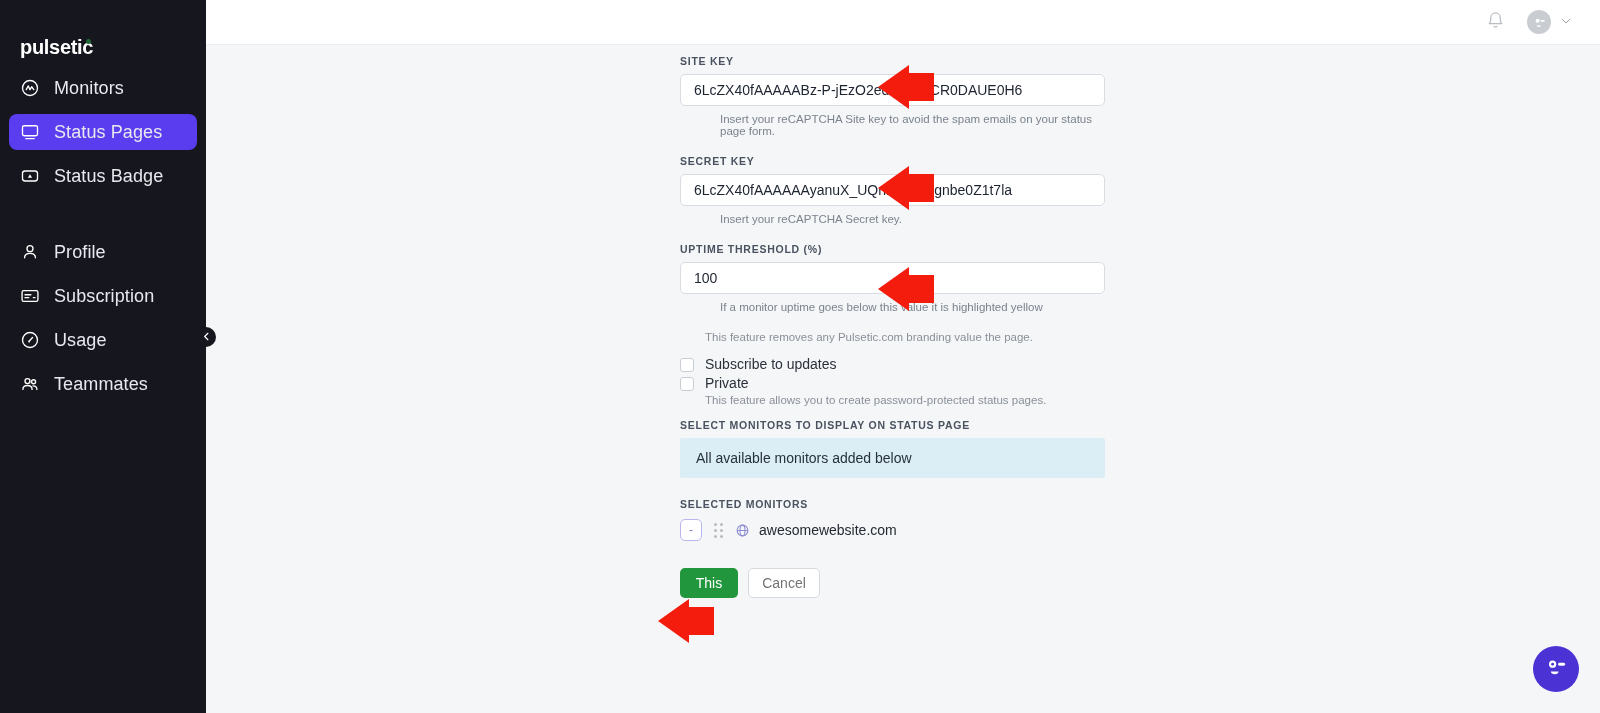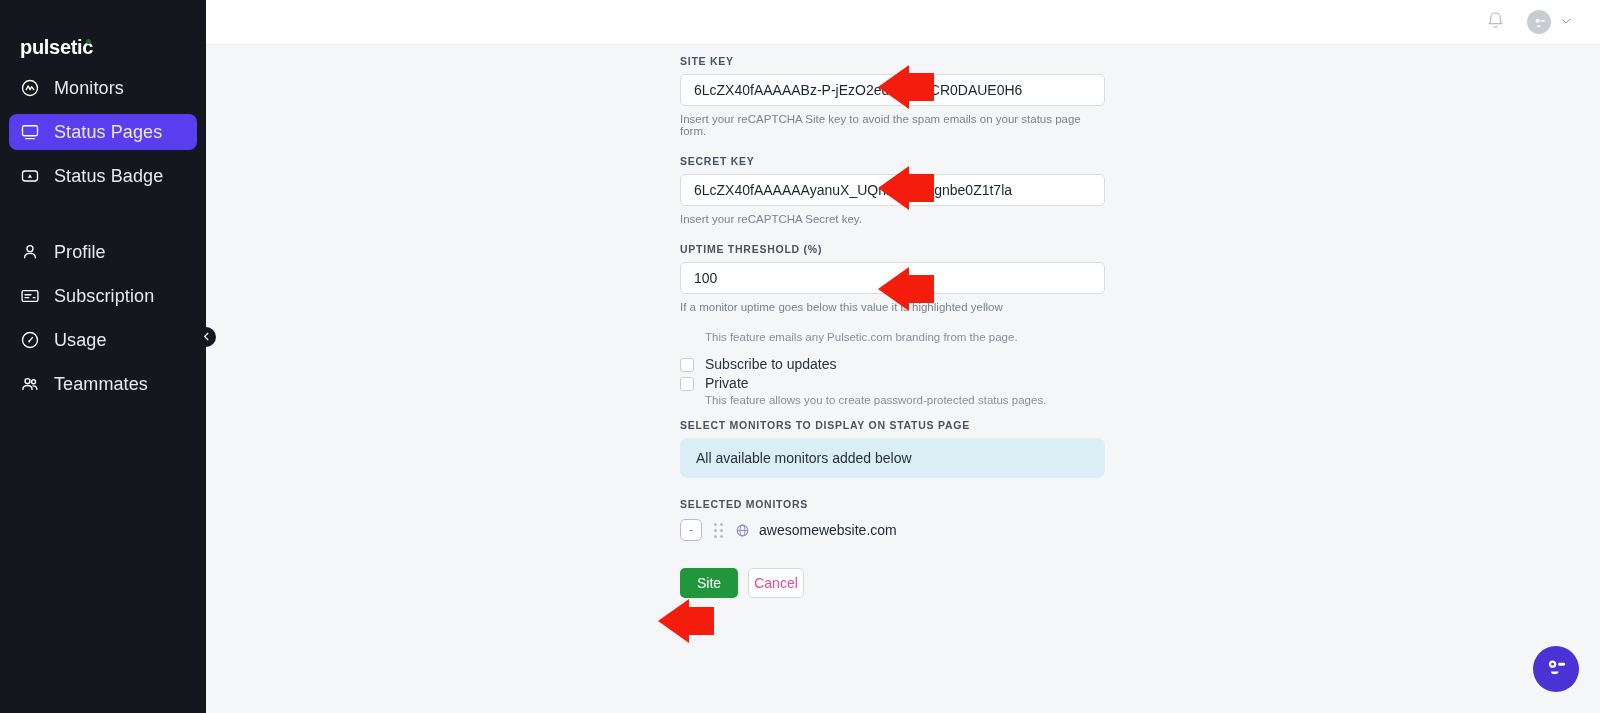--- a/index.html
+++ b/index.html
@@ -103,20 +103,21 @@
     border: 1px solid #d9dde2;
     border-radius: 5px;
     font-size: 14px; color: #1d2430;
     padding: 0 13px;
     font-family: "Liberation Sans", sans-serif;
     outline: none;
   }
   .helper {
     font-size: 11.5px; color: #7c838d;
     margin-top: 7px;
+    margin-left: 40px;
   }
   .field-block { margin-bottom: 18px; }
 
   .check-row { display: flex; align-items: flex-start; margin-bottom: 3px; }
   .cbox {
     width: 14px; height: 14px;
     border: 1px solid #c9ced5;
     border-radius: 3px;
     background: #ffffff;
     flex: 0 0 14px;
@@ -136,21 +137,21 @@
     padding: 2px 6px; border-radius: 8px;
   }
   .check-desc {
     font-size: 11.5px; color: #8a9098;
     margin-left: 25px; margin-bottom: 13px;
   }
 
   .info-box {
     width: 425px; height: 40px;
     background: #dceef5;
-    border-radius: 8px;
+    border-radius: 2px;
     display: flex; align-items: center;
     padding-left: 16px;
     font-size: 14px; color: #26313c;
     margin-bottom: 20px;
   }
 
   .mon-row { display: flex; align-items: center; margin-top: 9px; }
   .mon-minus {
     width: 22px; height: 22px;
     border: 1px solid #b9b6ef;
@@ -172,21 +173,21 @@
   .btn-row { display: flex; margin-top: 27px; }
   .btn {
     height: 30px; border-radius: 5px;
     font-size: 14px;
     display: flex; align-items: center; justify-content: center;
     cursor: pointer;
     font-family: "Liberation Sans", sans-serif;
     border: 1px solid transparent;
   }
   .btn-save { background: #22963c; color: #fff; width: 58px; }
-  .btn-cancel { background: #fff; color: #ec4899; border-color: #d6dade; width: 56px; margin-left: 10px; }
+  .btn-cancel { background: #fff; color: #737373; border-color: #d6dade; width: 72px; margin-left: 10px; }
 
   
   .arrow { position: absolute; z-index: 40; pointer-events: none; }
 
   .chat-widget {
     position: absolute;
     right: 21px; bottom: 21px;
     width: 46px; height: 46px;
     border-radius: 50%;
     background: #4b32d4;
@@ -333,21 +334,21 @@
           <div class="helper">Insert your reCAPTCHA Secret key.</div>
         </div>
 
         <div class="field-block">
           <div class="fld-label">UPTIME THRESHOLD (%)</div>
           <input class="txt-input" type="text" value="100" style="">
           <div class="helper">If a monitor uptime goes below this value it is highlighted yellow</div>
         </div>
 
         <div>
-          <div class="check-desc">This feature emails any Pulsetic.com branding from the page.</div>
+          <div class="check-desc">This feature removes any Pulsetic.com branding value the page.</div>
         </div>
 
         <div>
           <div class="check-row">
             <span class="cbox"></span>
             <span class="check-label">Subscribe to updates</span>
           </div>
         </div>
 
         <div>
@@ -380,21 +381,21 @@
                 <circle cx="12" cy="12" r="8.6"></circle>
                 <ellipse cx="12" cy="12" rx="4" ry="8.6"></ellipse>
                 <path d="M3.5 12h17"></path>
               </svg>
             </span>
             <span class="mon-name">awesomewebsite.com</span>
           </div>
         </div>
 
         <div class="btn-row">
-          <button class="btn btn-save">Site</button>
+          <button class="btn btn-save">This</button>
           <button class="btn btn-cancel">Cancel</button>
         </div>
 
       </div>
 
       <div class="arrow" style="left:672px; top:20px;">
         <svg width="56" height="44" viewBox="0 0 56 44">
           <path d="M56 8 h-25 v-8 L0 22 l31 22 v-8 h25 z" fill="#f41c0c"></path>
         </svg>
       </div>

